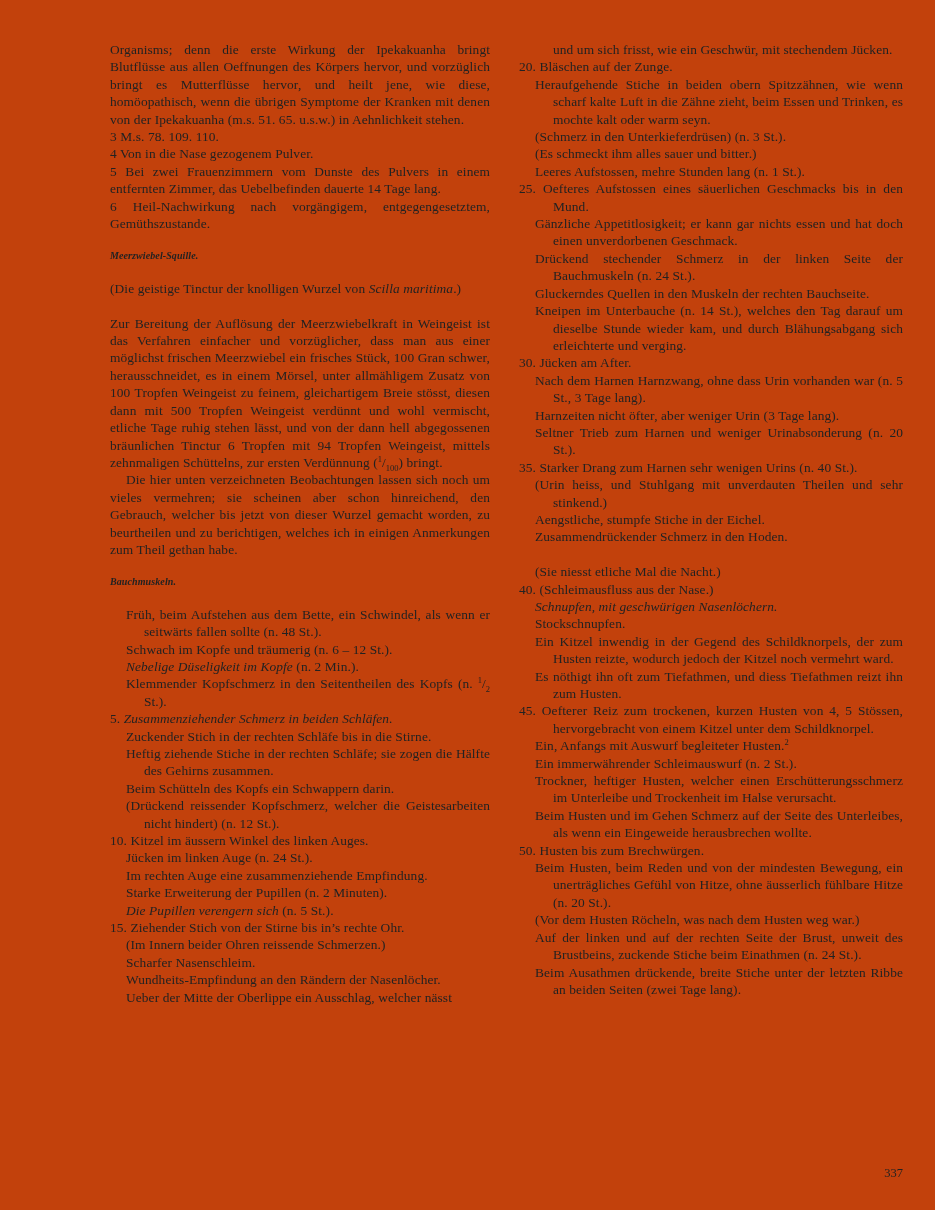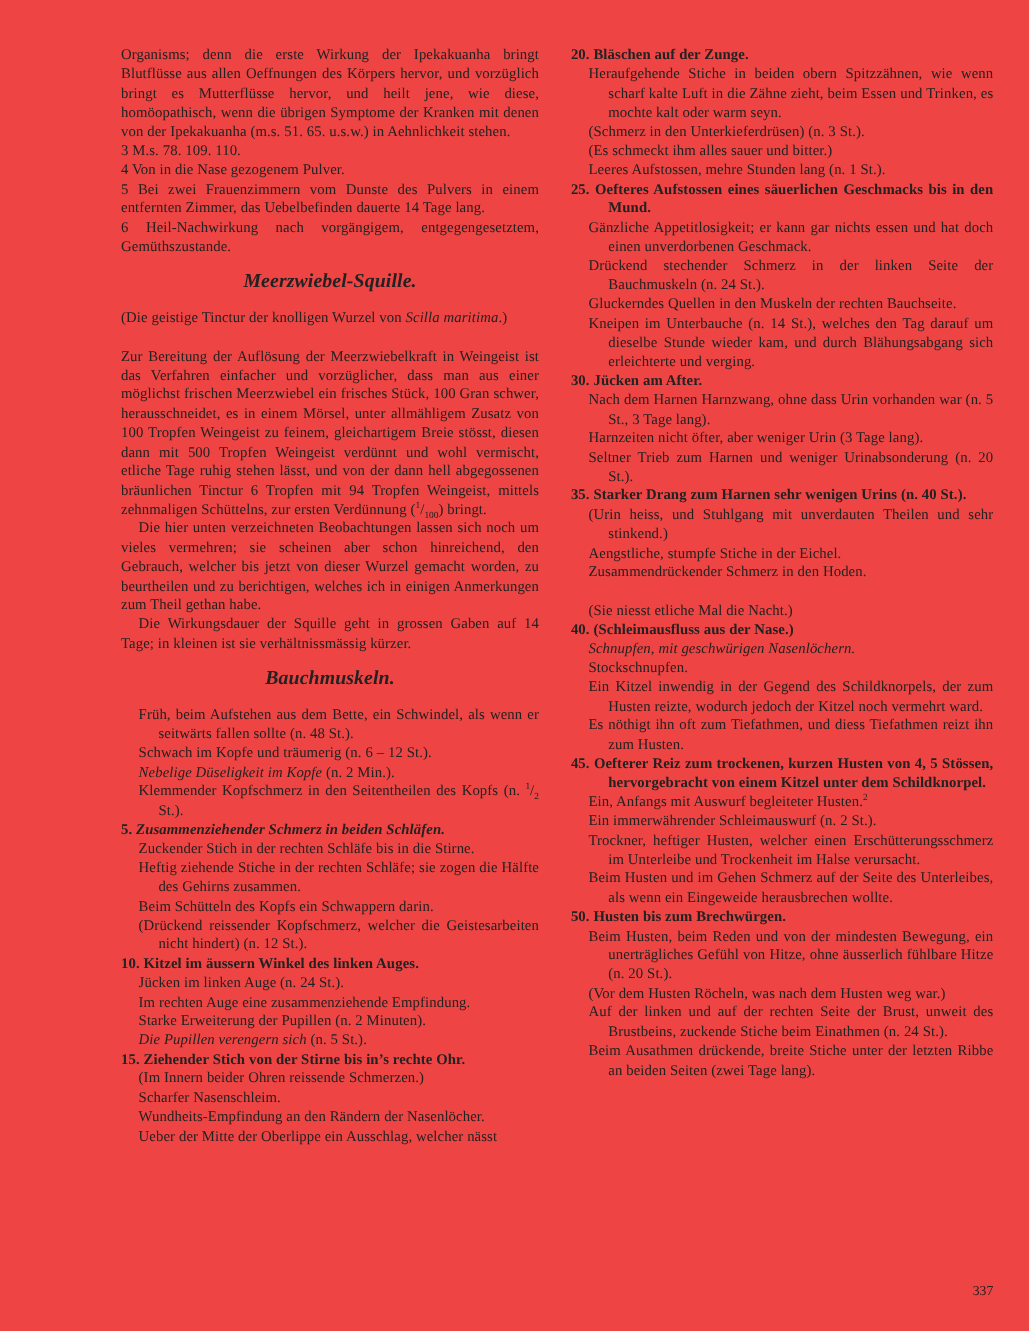--- a/index.html
+++ b/index.html
@@ -4,46 +4,46 @@
 <style>
   html, body { margin: 0; padding: 0; }
   body {
     width: 935px; height: 1210px;
     background: #ffffff;
     font-family: "Liberation Serif", "DejaVu Serif", serif;
     color: #222222;
     position: relative;
     overflow: hidden;
   }
-  .page { position: absolute; inset: 0; background: #ef4444; }
+  .page { position: absolute; inset: 0; background: #c2410c; }
   .col {
     position: absolute;
     top: 41px;
     font-size: 13.4px;
     line-height: 17.4px;
     text-align: justify;
     letter-spacing: 0.1px;
   }
   .col-left  { left: 110px; width: 380px; }
   .col-right { left: 519px; width: 384px; }
 
   .blk { margin: 0; }
   .blk.para      { text-indent: 0; }
   .blk.para-ind  { text-indent: 16px; }
   .blk.para-gap  { margin-top: 17.4px; }
   .blk.footnote  { text-indent: 0; }
   .blk.heading {
-    text-align: center;
+    text-align: left;
     font-weight: bold;
     font-style: italic;
     margin: 15px 0 15px 0;
-    font-size: 18px;
+    font-size: 10px;
   }
   .blk.sym      { padding-left: 34px; text-indent: -18px; }
-  .blk.sym-num  { padding-left: 34px; text-indent: -34px; font-weight: bold; }
+  .blk.sym-num  { padding-left: 34px; text-indent: -34px; }
   .blk.sym-cont { padding-left: 34px; text-indent: 0; }
   .blk.spacer   { height: 17.4px; }
 
   .it { font-style: italic; }
   sup, sub { font-size: 8.5px; line-height: 0; letter-spacing: 0; }
   sup { vertical-align: super; }
   sub { vertical-align: sub; }
 
   .page-number {
     position: absolute;
@@ -62,21 +62,20 @@
   <div class="col col-left">
       <div class="blk para"><span>Organisms; denn die erste Wirkung der Ipekakuanha bringt Blutflüsse aus allen Oeffnungen des Körpers hervor, und vorzüglich bringt es Mutterflüsse hervor, und heilt jene, wie diese, homöopathisch, wenn die übrigen Symptome der Kranken mit denen von der Ipekakuanha (m.s. 51. 65. u.s.w.) in Aehnlichkeit stehen.</span></div>
       <div class="blk footnote"><span>3 M.s. 78. 109. 110.</span></div>
       <div class="blk footnote"><span>4 Von in die Nase gezogenem Pulver.</span></div>
       <div class="blk footnote"><span>5 Bei zwei Frauenzimmern vom Dunste des Pulvers in einem entfernten Zimmer, das Uebelbefinden dauerte 14 Tage lang.</span></div>
       <div class="blk footnote"><span>6 Heil-Nachwirkung nach vorgängigem, entgegengesetztem, Gemüthszustande.</span></div>
       <div class="blk heading"><span>Meerzwiebel-Squille.</span></div>
       <div class="blk para"><span>(Die geistige Tinctur der knolligen Wurzel von </span><span class="it">Scilla maritima</span><span>.)</span></div>
       <div class="blk para para-gap"><span>Zur Bereitung der Auflösung der Meerzwiebelkraft in Weingeist ist das Verfahren einfacher und vorzüglicher, dass man aus einer möglichst frischen Meerzwiebel ein frisches Stück, 100 Gran schwer, herausschneidet, es in einem Mörsel, unter allmähligem Zusatz von 100 Tropfen Weingeist zu feinem, gleichartigem Breie stösst, diesen dann mit 500 Tropfen Weingeist verdünnt und wohl vermischt, etliche Tage ruhig stehen lässt, und von der dann hell abgegossenen bräunlichen Tinctur 6 Tropfen mit 94 Tropfen Weingeist, mittels zehnmaligen Schüttelns, zur ersten Verdünnung (</span><sup>1</sup><span>/</span><sub>100</sub><span>) bringt.</span></div>
       <div class="blk para-ind"><span>Die hier unten verzeichneten Beobachtungen lassen sich noch um vieles vermehren; sie scheinen aber schon hinreichend, den Gebrauch, welcher bis jetzt von dieser Wurzel gemacht worden, zu beurtheilen und zu berichtigen, welches ich in einigen Anmerkungen zum Theil gethan habe.</span></div>
-      <div class="blk para-ind"><span>Die Wirkungsdauer der Squille geht in grossen Gaben auf 14 Tage; in kleinen ist sie verhältnissmässig kürzer.</span></div>
       <div class="blk heading"><span>Bauchmuskeln.</span></div>
       <div class="blk sym"><span>Früh, beim Aufstehen aus dem Bette, ein Schwindel, als wenn er seitwärts fallen sollte (n. 48 St.).</span></div>
       <div class="blk sym"><span>Schwach im Kopfe und träumerig (n. 6 – 12 St.).</span></div>
       <div class="blk sym"><span class="it">Nebelige Düseligkeit im Kopfe</span><span> (n. 2 Min.).</span></div>
       <div class="blk sym"><span>Klemmender Kopfschmerz in den Seitentheilen des Kopfs (n. </span><sup>1</sup><span>/</span><sub>2</sub><span> St.).</span></div>
       <div class="blk sym-num"><span>5. </span><span class="it">Zusammenziehender Schmerz in beiden Schläfen.</span></div>
       <div class="blk sym"><span>Zuckender Stich in der rechten Schläfe bis in die Stirne.</span></div>
       <div class="blk sym"><span>Heftig ziehende Stiche in der rechten Schläfe; sie zogen die Hälfte des Gehirns zusammen.</span></div>
       <div class="blk sym"><span>Beim Schütteln des Kopfs ein Schwappern darin.</span></div>
       <div class="blk sym"><span>(Drückend reissender Kopfschmerz, welcher die Geistesarbeiten nicht hindert) (n. 12 St.).</span></div>
@@ -85,20 +84,21 @@
       <div class="blk sym"><span>Im rechten Auge eine zusammenziehende Empfindung.</span></div>
       <div class="blk sym"><span>Starke Erweiterung der Pupillen (n. 2 Minuten).</span></div>
       <div class="blk sym"><span class="it">Die Pupillen verengern sich</span><span> (n. 5 St.).</span></div>
       <div class="blk sym-num"><span>15. Ziehender Stich von der Stirne bis in’s rechte Ohr.</span></div>
       <div class="blk sym"><span>(Im Innern beider Ohren reissende Schmerzen.)</span></div>
       <div class="blk sym"><span>Scharfer Nasenschleim.</span></div>
       <div class="blk sym"><span>Wundheits-Empfindung an den Rändern der Nasenlöcher.</span></div>
       <div class="blk sym"><span>Ueber der Mitte der Oberlippe ein Ausschlag, welcher nässt</span></div>
     </div>
   <div class="col col-right">
+      <div class="blk sym-cont"><span>und um sich frisst, wie ein Geschwür, mit stechendem Jücken.</span></div>
       <div class="blk sym-num"><span>20. Bläschen auf der Zunge.</span></div>
       <div class="blk sym"><span>Heraufgehende Stiche in beiden obern Spitzzähnen, wie wenn scharf kalte Luft in die Zähne zieht, beim Essen und Trinken, es mochte kalt oder warm seyn.</span></div>
       <div class="blk sym"><span>(Schmerz in den Unterkieferdrüsen) (n. 3 St.).</span></div>
       <div class="blk sym"><span>(Es schmeckt ihm alles sauer und bitter.)</span></div>
       <div class="blk sym"><span>Leeres Aufstossen, mehre Stunden lang (n. 1 St.).</span></div>
       <div class="blk sym-num"><span>25. Oefteres Aufstossen eines säuerlichen Geschmacks bis in den Mund.</span></div>
       <div class="blk sym"><span>Gänzliche Appetitlosigkeit; er kann gar nichts essen und hat doch einen unverdorbenen Geschmack.</span></div>
       <div class="blk sym"><span>Drückend stechender Schmerz in der linken Seite der Bauchmuskeln (n. 24 St.).</span></div>
       <div class="blk sym"><span>Gluckerndes Quellen in den Muskeln der rechten Bauchseite.</span></div>
       <div class="blk sym"><span>Kneipen im Unterbauche (n. 14 St.), welches den Tag darauf um dieselbe Stunde wieder kam, und durch Blähungsabgang sich erleichterte und verging.</span></div>

